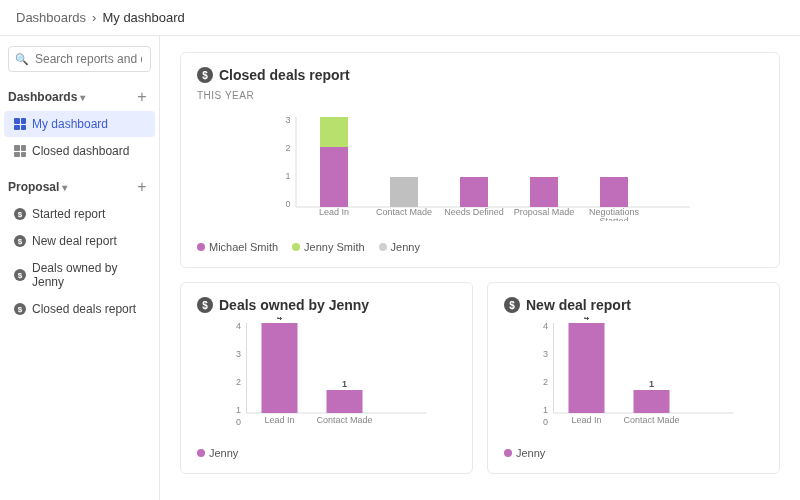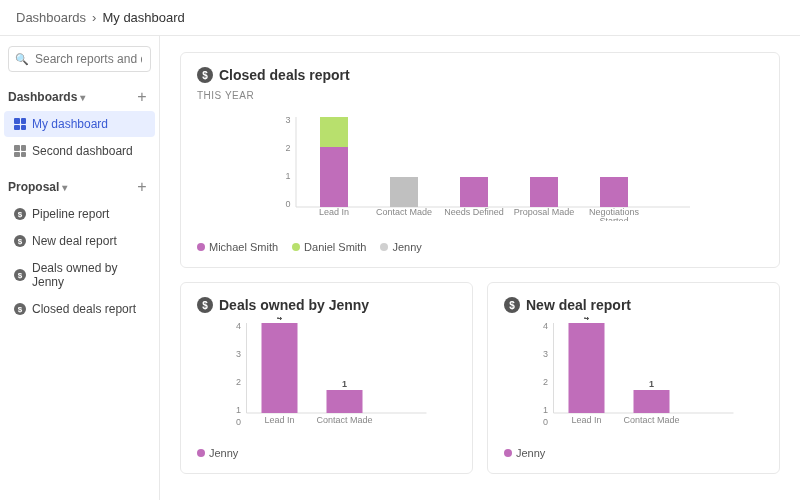--- a/index.html
+++ b/index.html
@@ -84,36 +84,36 @@
       </div>
       <span>My dashboard</span>
     </div>
     <div class="nav-item">
       <div class="nav-icon grid-icon grid-icon-gray">
         <span></span>
           <span></span>
           <span></span>
           <span></span>
       </div>
-      <span>Second dashboard</span>
+      <span>Closed dashboard</span>
     </div>
 
     <div class="section-divider"></div>
 
     <div class="section-header">
       <div class="section-title">
         <span>Proposal</span>
         <span class="chevron">▾</span>
       </div>
       <button class="add-btn">+</button>
     </div>
 
     <div class="nav-item">
       <span class="dollar-icon">$</span>
-      <span>Pipeline report</span>
+      <span>Started report</span>
     </div>
     <div class="nav-item">
       <span class="dollar-icon">$</span>
       <span>New deal report</span>
     </div>
     <div class="nav-item">
       <span class="dollar-icon">$</span>
       <span>Deals owned by Jenny</span>
     </div>
     <div class="nav-item">
@@ -163,21 +163,21 @@
         </svg>
       </div>
 
       <div class="legend">
         <div class="legend-item">
           <div class="legend-dot" style="background:#c06dba;"></div>
           <span>Michael Smith</span>
         </div>
         <div class="legend-item">
           <div class="legend-dot" style="background:#b8e06d;"></div>
-          <span>Daniel Smith</span>
+          <span>Jenny Smith</span>
         </div>
         <div class="legend-item">
           <div class="legend-dot" style="background:#d0d0d0;"></div>
           <span>Jenny</span>
         </div>
       </div>
     </div>
 
     <div class="cards-row">
 

